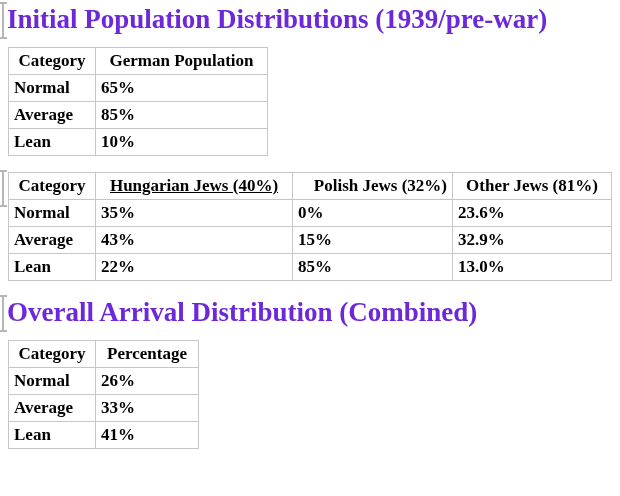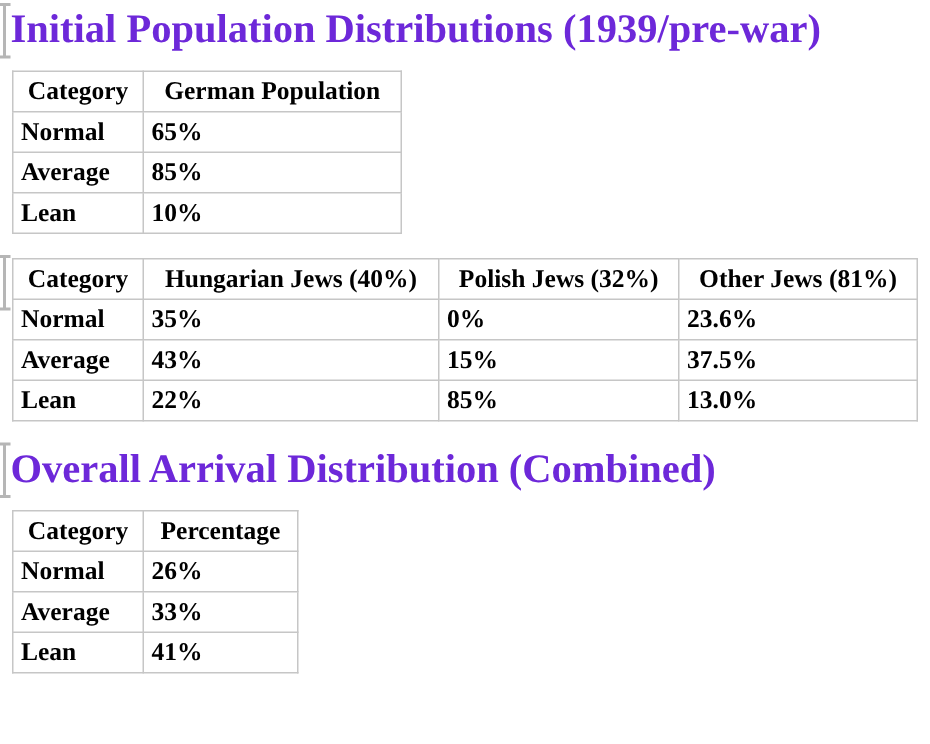--- a/index.html
+++ b/index.html
@@ -73,22 +73,22 @@
     text-align: center;
   }
   table.data-table td {
     font-weight: bold;
     text-align: left;
   }
   
   .t1 .c0 { width: 76px; }
   .t1 .c1 { width: 161px; }
   .t2 .c0 { width: 76px; }
-  .t2 .c1 { width: 186px; }
-  .t2 .c2 { width: 149px; }
+  .t2 .c1 { width: 186px; text-decoration: underline; }
+  .t2 .c2 { width: 149px; text-align: right; }
   .t2 .c3 { width: 148px; }
   .t3 .c0 { width: 76px; }
   .t3 .c1 { width: 92px; }
 </style>
 </head>
 <body>
 
 <div class="doc">
 
   <div class="section">
@@ -136,21 +136,21 @@
         <tr>
           <td>Normal</td>
           <td>35%</td>
           <td>0%</td>
           <td>23.6%</td>
         </tr>
         <tr>
           <td>Average</td>
           <td>43%</td>
           <td>15%</td>
-          <td>37.5%</td>
+          <td>32.9%</td>
         </tr>
         <tr>
           <td>Lean</td>
           <td>22%</td>
           <td>85%</td>
           <td>13.0%</td>
         </tr>
       </tbody>
     </table>
   </div>

